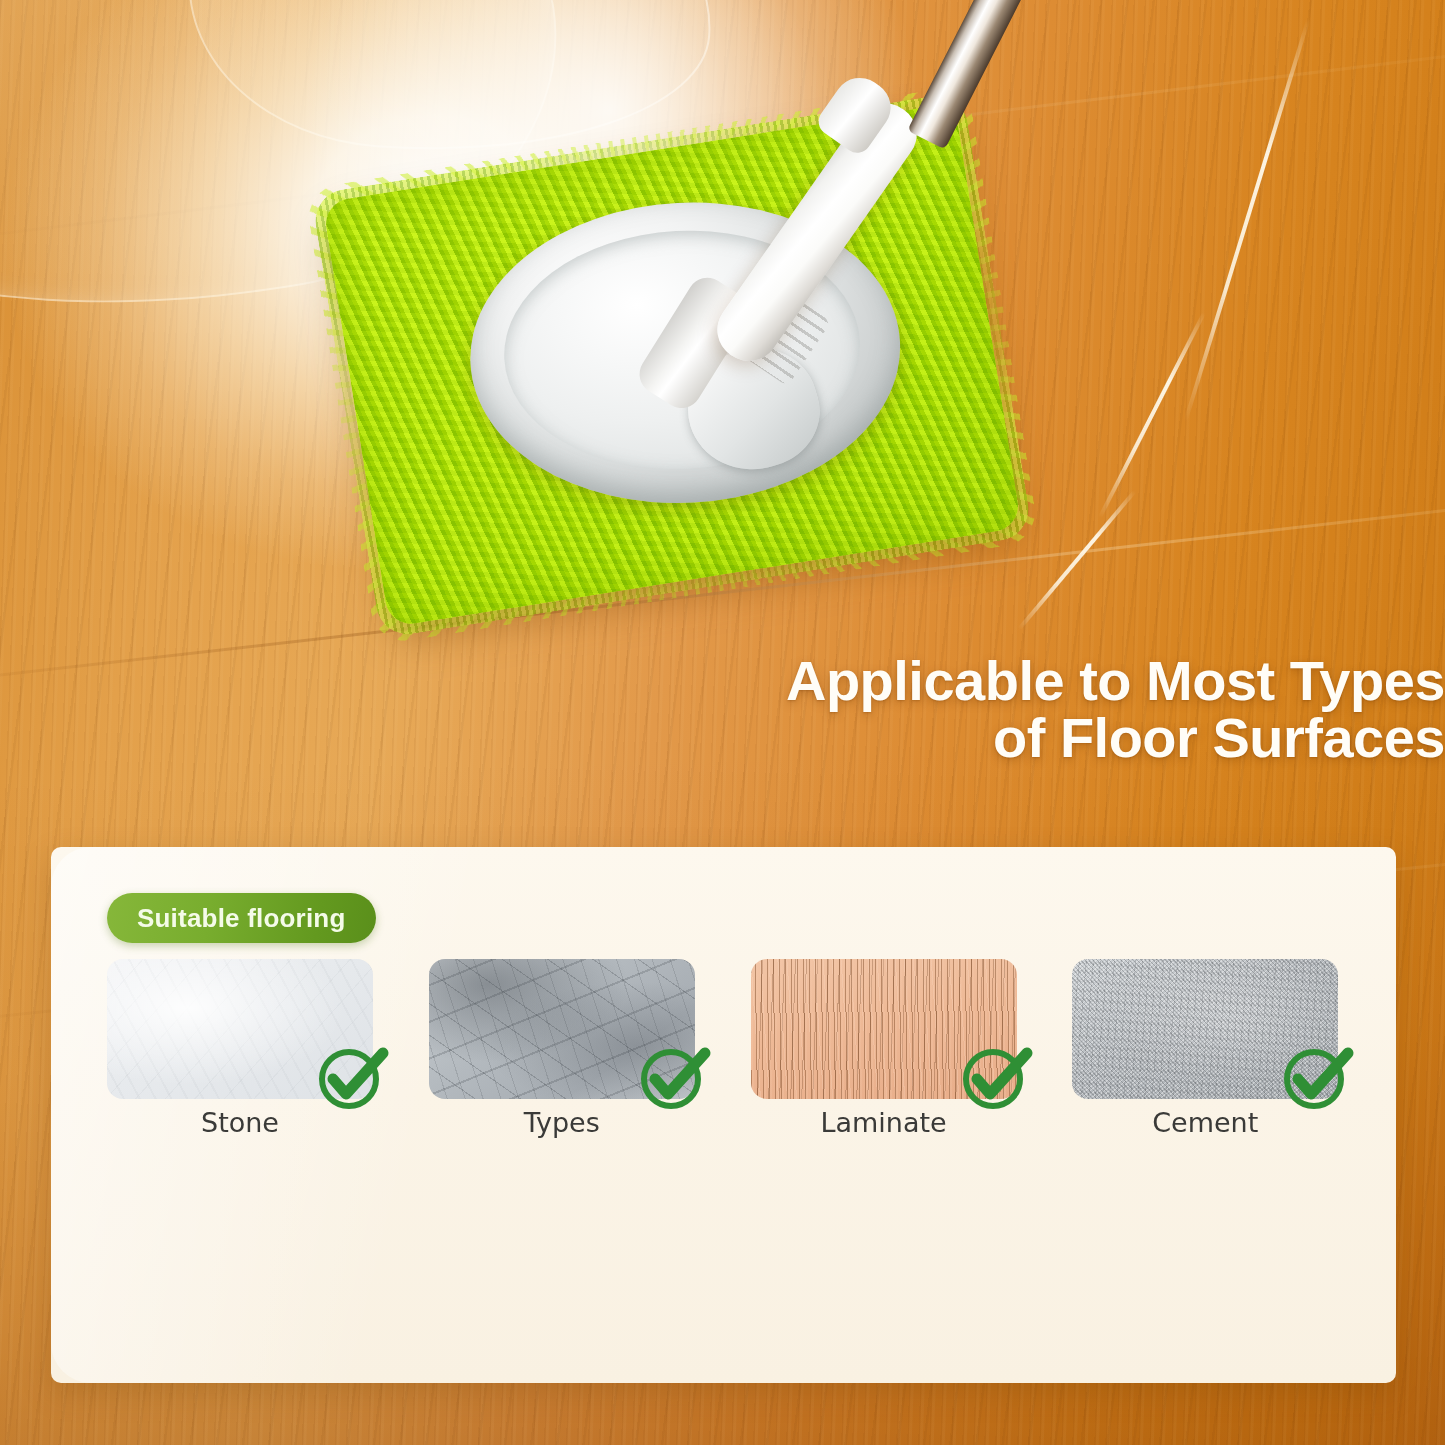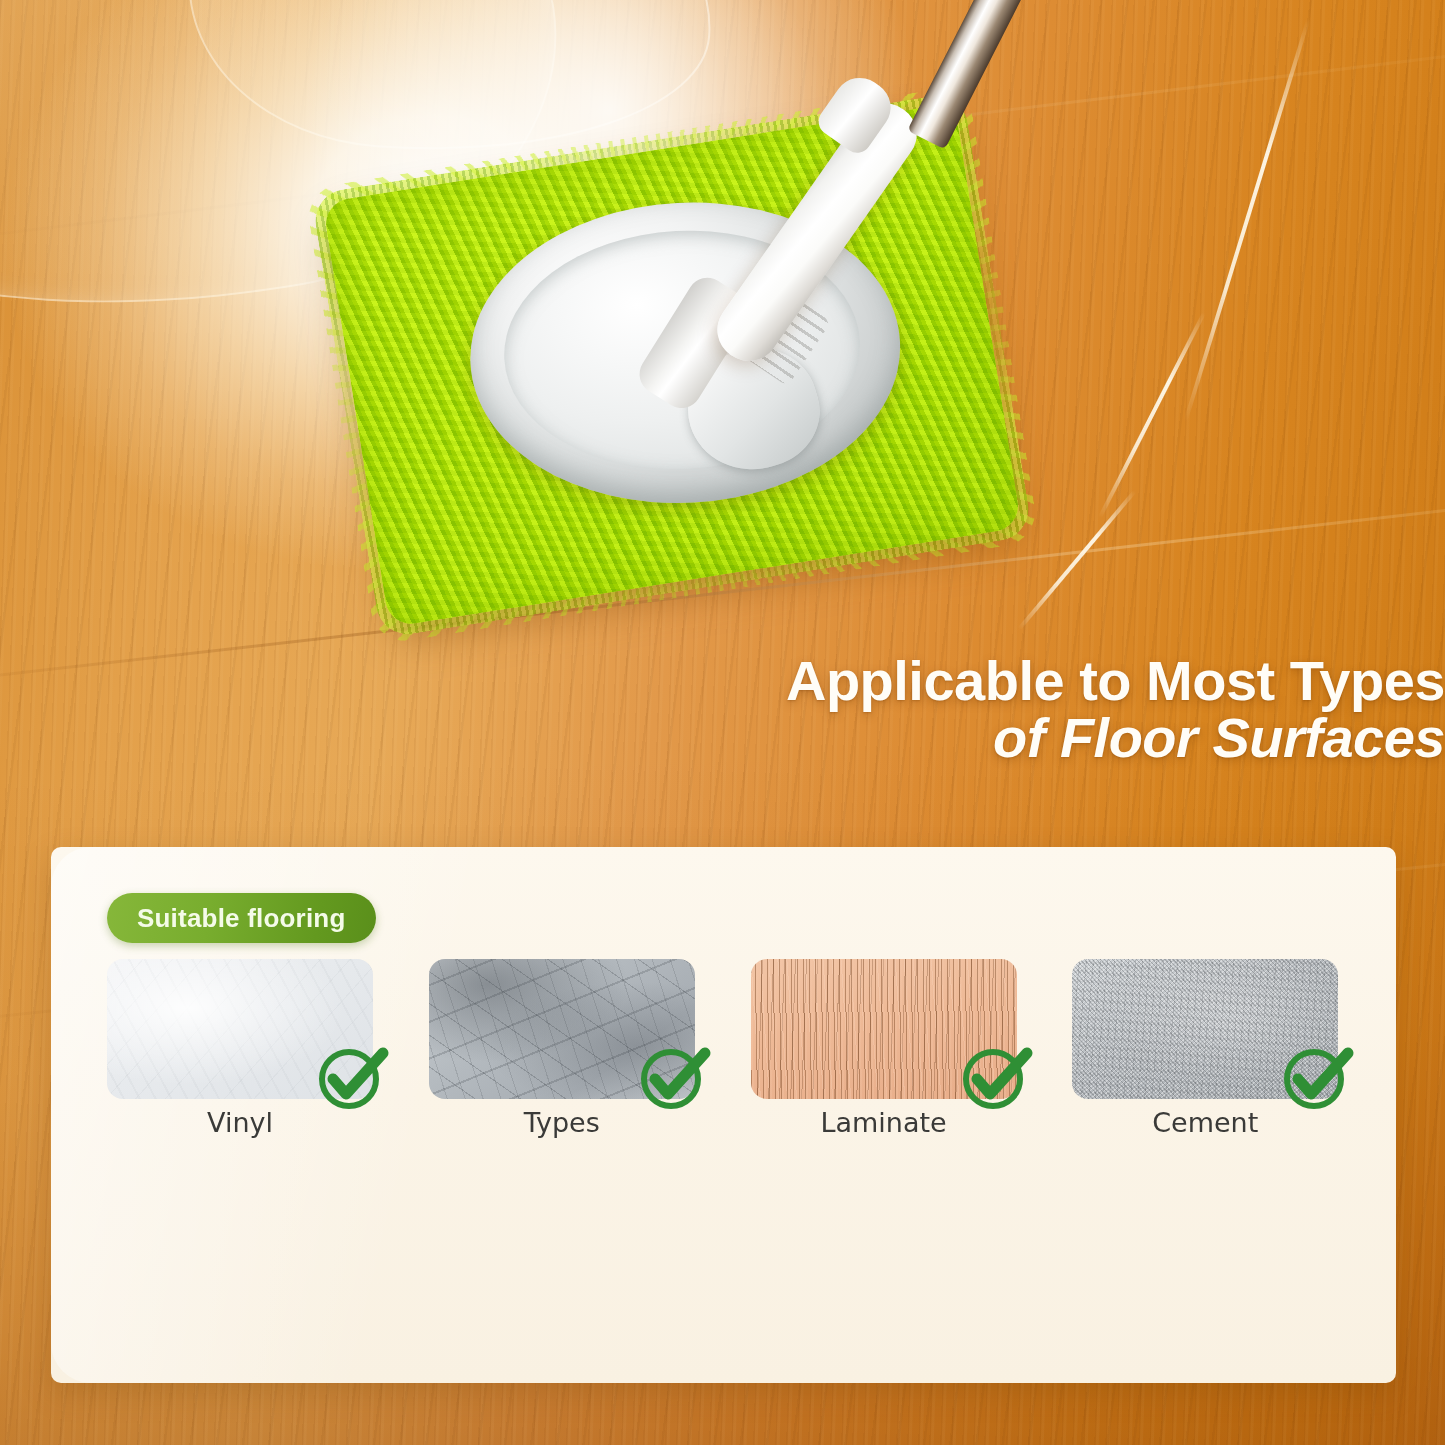--- a/index.html
+++ b/index.html
@@ -191,21 +191,21 @@
     text-align:right;
     color:#fffdf7;
     font-weight:bold;
     font-size:56px;
     line-height:1.02;
     letter-spacing:-.5px;
     text-shadow:0 3px 10px rgba(120,60,5,.35), 0 1px 2px rgba(120,60,5,.30);
     pointer-events:none;
     padding-left:13px;
   }
-  .headline .l2{display:block;font-style:italic;}
+  .headline .l2{display:block;}
 
   
   .card{
     position:absolute;left:51px;top:847px;width:1345px;height:536px;
     background:linear-gradient(180deg,#fdf8ee 0%,#fbf4e7 46%,#f9f1e2 100%);
     border-radius:10px;
     box-shadow:0 10px 30px rgba(110,58,5,.22);
   }
   .card-sheen{
     position:absolute;left:0;top:0;width:100%;height:100%;border-radius:40px;
@@ -386,21 +386,21 @@
     <div class="grid" id="flooring-grid">
         <div class="cell">
           <div class="swatch">
             <div class="swatch-img tex-tile"></div>
             <div class="check">
 <svg viewBox="0 0 78 78" width="78" height="78" aria-hidden="true">
   <circle cx="36" cy="42" r="27" fill="none" stroke="#2f8f35" stroke-width="6"></circle>
   <path d="M20 42 L33 57 L70 16" fill="none" stroke="#2f8f35" stroke-width="11" stroke-linecap="round" stroke-linejoin="round"></path>
 </svg></div>
           </div>
-          <div class="cell-label">Vinyl</div>
+          <div class="cell-label">Stone</div>
         </div>
         <div class="cell">
           <div class="swatch">
             <div class="swatch-img tex-marble"></div>
             <div class="check">
 <svg viewBox="0 0 78 78" width="78" height="78" aria-hidden="true">
   <circle cx="36" cy="42" r="27" fill="none" stroke="#2f8f35" stroke-width="6"></circle>
   <path d="M20 42 L33 57 L70 16" fill="none" stroke="#2f8f35" stroke-width="11" stroke-linecap="round" stroke-linejoin="round"></path>
 </svg></div>
           </div>

